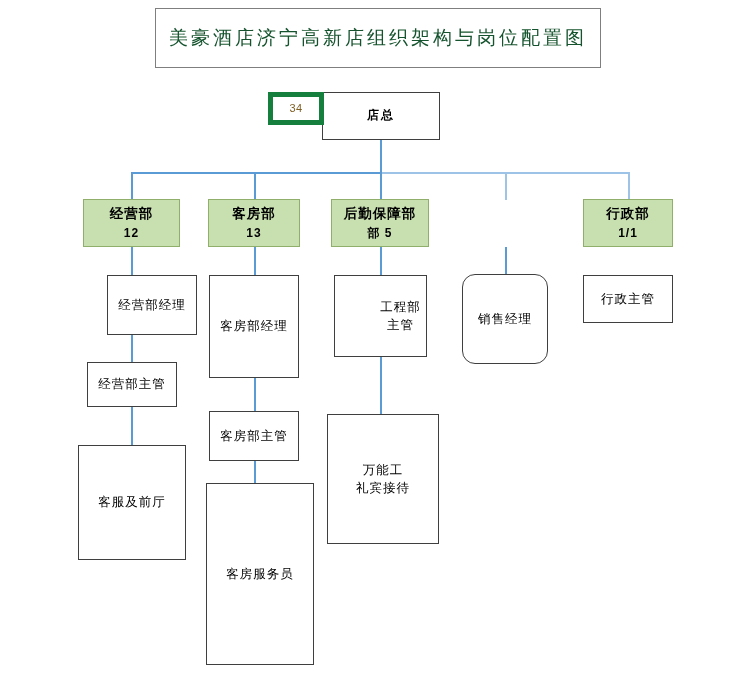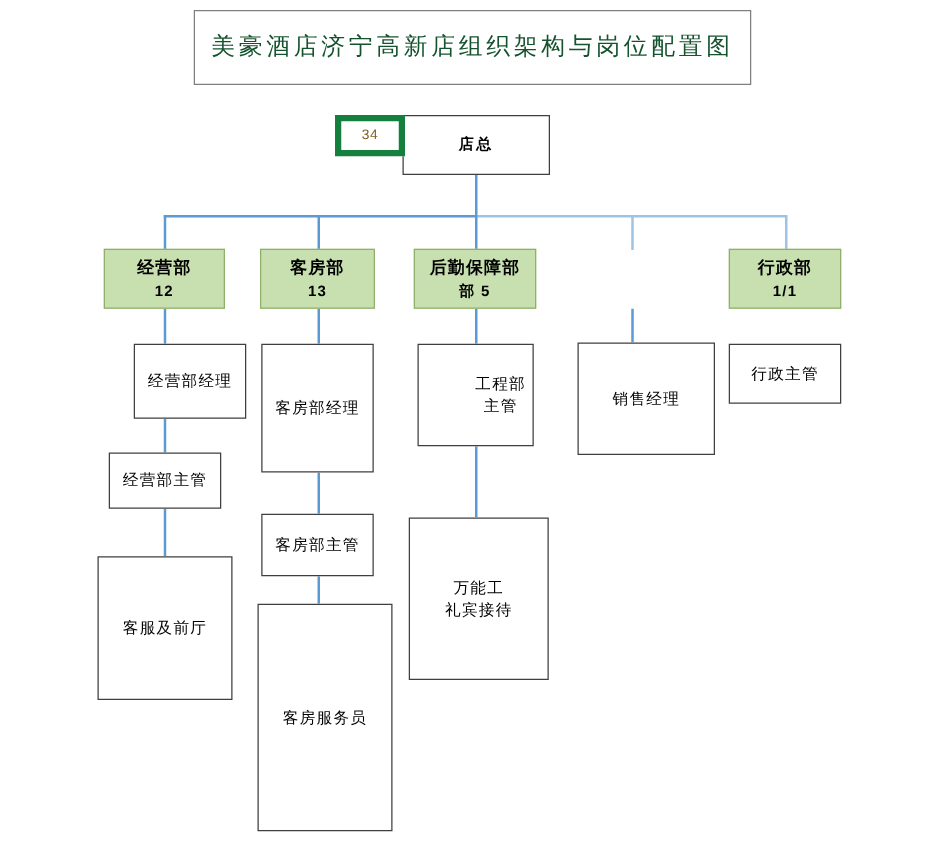--- a/index.html
+++ b/index.html
@@ -163,17 +163,17 @@
 
   <div class="vline" style="left:380px;top:357px;height:57px;"></div>
 
   <div class="box role-box" style="left:327px;top:414px;width:112px;height:130px;">
     <span>万能工</span>
     <span class="line2">礼宾接待</span>
   </div>
 
   <div class="vline" style="left:505px;top:247px;height:27px;"></div>
 
-  <div class="box role-box" style="left:462px;top:274px;width:110px;height:90px;">销售经理</div>
+  <div class="box role-box" style="left:462px;top:274px;width:86px;height:90px;border-radius:13px;">销售经理</div>
 
   <div class="box role-box" style="left:583px;top:275px;width:90px;height:48px;">行政主管</div>
 
 </div>
 
 </body></html>

